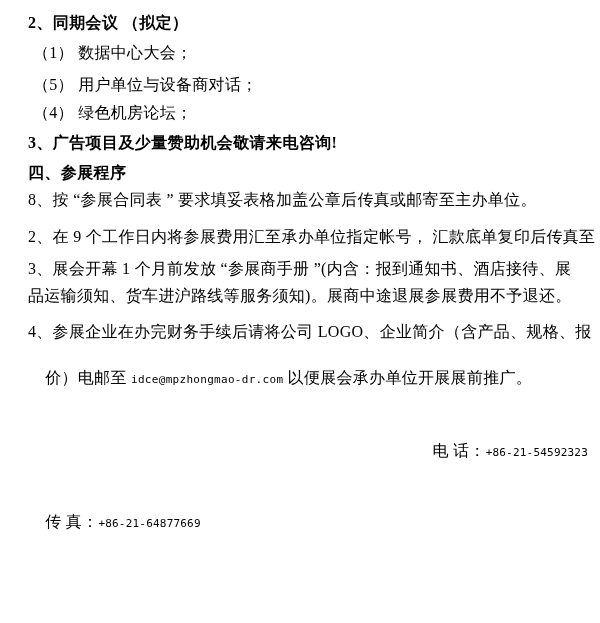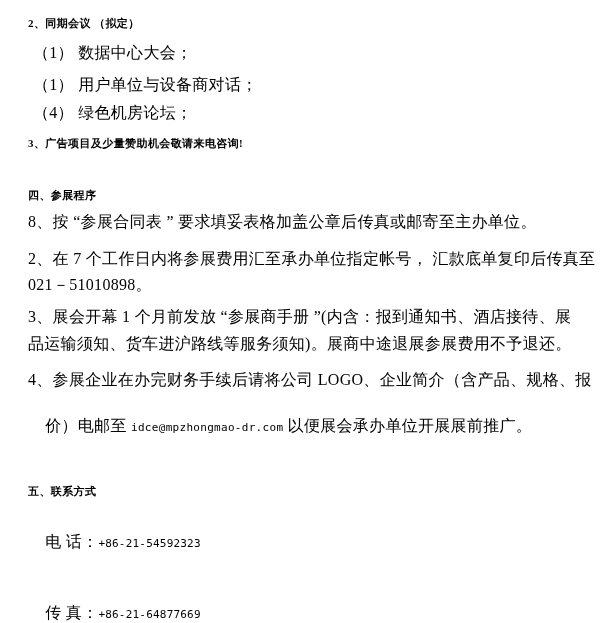--- a/index.html
+++ b/index.html
@@ -16,73 +16,71 @@
     padding: 13px 12px 0 28px;
     background: #ffffff;
   }
   .line {
     font-size: 16px;
     line-height: 20px;
     white-space: pre;
     letter-spacing: 0.3px;
   }
   .heading {
-    font-size: 11px;
+    font-size: 16px;
     line-height: 20px;
     font-weight: bold;
     white-space: pre;
     letter-spacing: 0.4px;
   }
   .item { padding-left: 5px; }
   .latin {
     font-family: "DejaVu Sans Mono", monospace;
     font-size: 11px;
   }
   .contact-row .latin { letter-spacing: 0.2px; }
   .mt6  { margin-top: 6px; }
   .mt7  { margin-top: 7px; }
   .mt8  { margin-top: 8px; }
   .mt9  { margin-top: 9px; }
   .mt10 { margin-top: 10px; }
-  .mt11 { margin-top: 11px; }
+  .mt11 { margin-top: 11px; text-align: right; }
   .mt12 { margin-top: 12px; }
   .mt16 { margin-top: 16px; text-align: center; }
   .mt17 { margin-top: 17px; }
-  .mt18 { margin-top: 32px; }
+  .mt18 { margin-top: 10px; }
   .mt23 { margin-top: 23px; }
 </style>
 </head>
 <body>
 
 <div class="page">
 
   <div class="heading">2、同期会议 （拟定）</div>
 
   <div class="line item mt10">（1） 数据中心大会；</div>
-  <div class="line item mt12">（1） 用户单位与设备商对话；</div>
+  <div class="line item mt12">（5） 用户单位与设备商对话；</div>
   <div class="line item mt8">（4） 绿色机房论坛；</div>
 
   <div class="heading mt10">3、广告项目及少量赞助机会敬请来电咨询!</div>
 
   <div class="heading mt18">四、参展程序</div>
 
   <div class="line mt7">8、按 “参展合同表 ” 要求填妥表格加盖公章后传真或邮寄至主办单位。</div>
 
-  <div class="line mt17">2、在 7 个工作日内将参展费用汇至承办单位指定帐号， 汇款底单复印后传真至</div>
-  <div class="line mt6">021－51010898。</div>
+  <div class="line mt17">2、在 9 个工作日内将参展费用汇至承办单位指定帐号， 汇款底单复印后传真至</div>
 
   <div class="line mt12">3、展会开幕 1 个月前发放 “参展商手册 ”(内含：报到通知书、酒店接待、展</div>
   <div class="line mt7">品运输须知、货车进沪路线等服务须知)。展商中途退展参展费用不予退还。</div>
 
   <div class="line mt16">4、参展企业在办完财务手续后请将公司 LOGO、企业简介（含产品、规格、报</div>
   <div class="line mt6">
     <span>价）电邮至 </span><span class="latin">idce@mpzhongmao-dr.com</span><span> 以便展会承办单位开展展前推广。</span>
   </div>
 
-  <div class="heading mt23">五、联系方式</div>
 
   <div class="line contact-row mt11">
     <span>电 话：</span><span class="latin">+86-21-54592323</span>
   </div>
 
   <div class="line contact-row mt9">
     <span>传 真：</span><span class="latin">+86-21-64877669</span>
   </div>
 
 </div>

